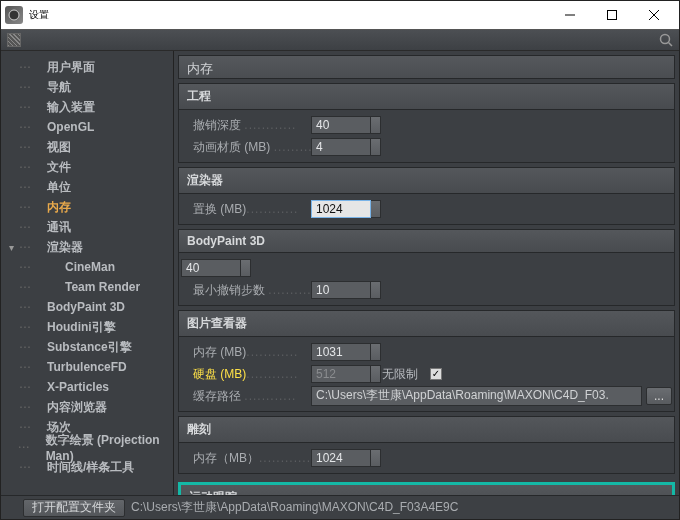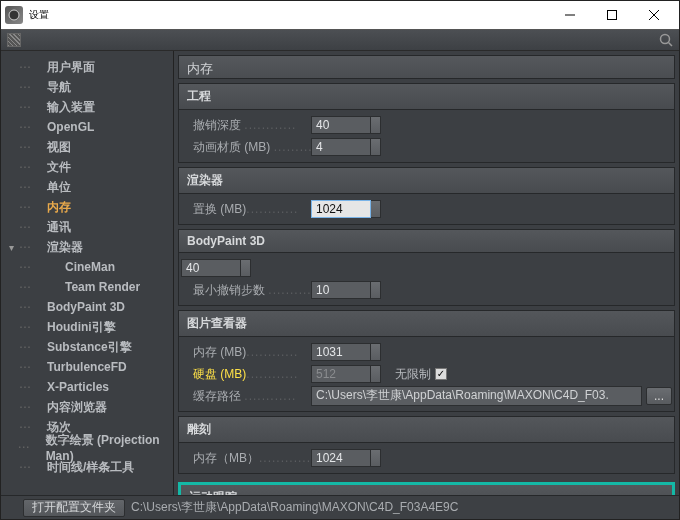--- a/index.html
+++ b/index.html
@@ -30,21 +30,21 @@
   .group-body { padding:4px 2px; }
   .row { display:flex; align-items:center; height:22px; }
   .row .label { width:130px; padding-left:12px; color:#a9acb0; white-space:nowrap; overflow:hidden; }
   .row .label.dim { color:#fde047; }
   .row .dots::after { content:"............"; color:#5c5e61; letter-spacing:1px; }
   .row .field { display:flex; align-items:center; }
   .num-input { width:60px; height:18px; background:#5a5d61; border:1px solid #2c2e30; color:#e4e6e8; padding:0 4px; display:flex; align-items:center; }
   .num-input.dim { color:#8a8c8f; }
   .num-input.focus { background:#e6e6e6; color:#111; border:1px solid #7ab4e8; }
   .spinner { width:10px; height:18px; background:linear-gradient(#6a6d71,#5a5d61); border:1px solid #2c2e30; border-left:none; display:flex; flex-direction:column; }
-  .row .extra { margin-left:14px; color:#b9bcc0; display:flex; align-items:center; gap:4px;text-align:right; }
+  .row .extra { margin-left:1px; color:#b9bcc0; display:flex; align-items:center; gap:12px;text-align:right; }
   .checkbox { width:12px; height:12px; background:#ddd; border:1px solid #777; display:flex; align-items:center; justify-content:center; color:#000; font-size:10px; line-height:1; }
   .path-input { flex:1; height:20px; background:#5a5d61; border:1px solid #2c2e30; color:#d0d2d4; padding:0 4px; white-space:nowrap; overflow:hidden; }
   .btn-ellipsis { width:26px; height:18px; margin-left:4px; background:linear-gradient(#6a6d71,#585b5f); border:1px solid #2c2e30; color:#ddd; display:flex; align-items:center; justify-content:center; border-radius:2px; }
   .highlight-box { border:3px solid #14b8a6; margin-top:8px; }
   .statusbar { height:24px; background:#3d4044; border-top:1px solid #26282a; display:flex; align-items:center; padding:0 22px; gap:6px; }
   .statusbar .btn { height:18px; padding:0 8px; background:linear-gradient(#63666a,#53565a); border:1px solid #2c2e30; color:#d6d8da; border-radius:2px; display:flex; align-items:center; }
   .statusbar .path { color:#a9acb0; }
   ::-webkit-scrollbar { width:10px; }
   ::-webkit-scrollbar-track { background:#3d4044; }
   ::-webkit-scrollbar-thumb { background:#5c5f63; border:1px solid #2a2c2e; }

